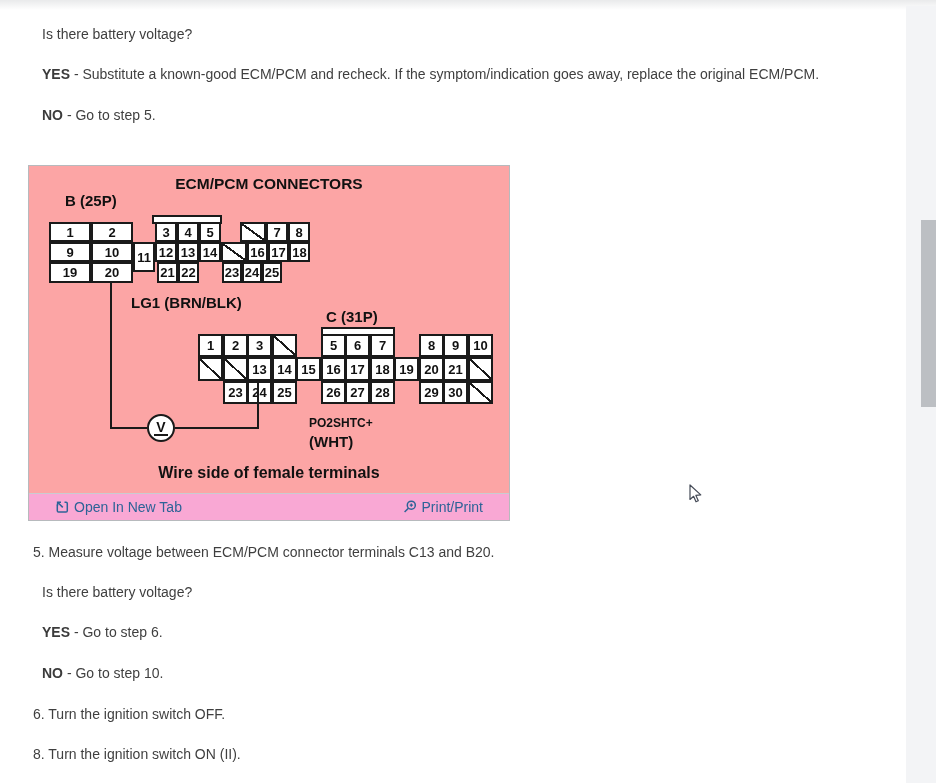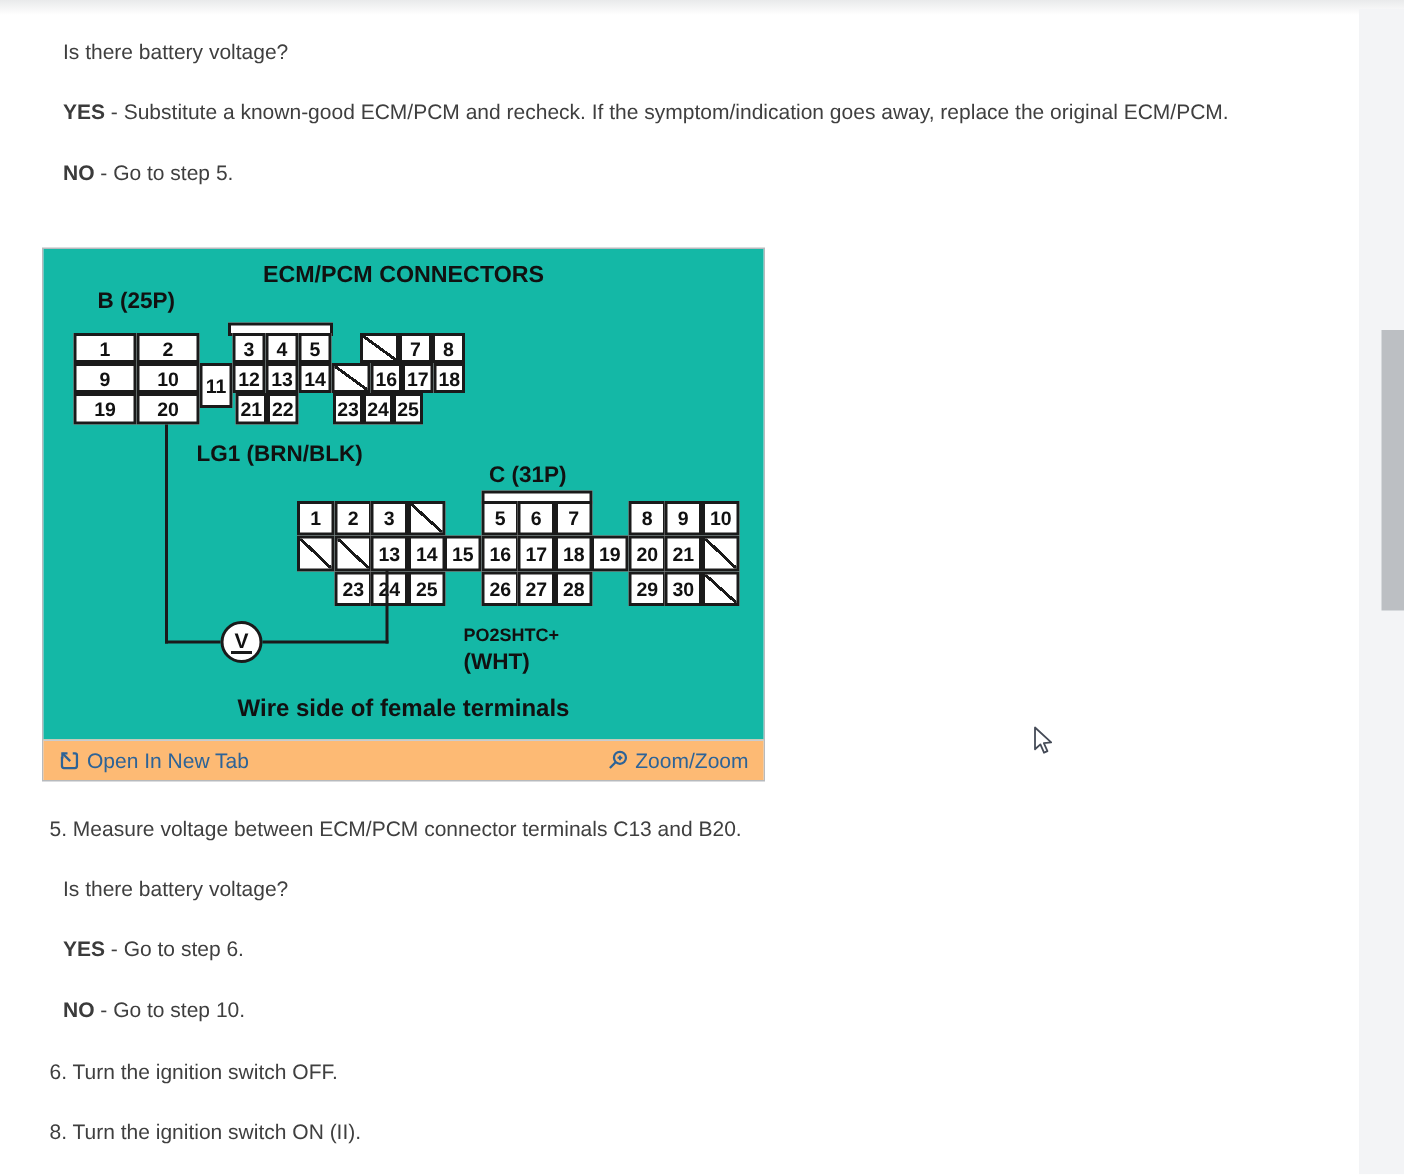--- a/index.html
+++ b/index.html
@@ -7,42 +7,42 @@
           font-family:"Liberation Sans",sans-serif;color:#3f3f3f;}
   .top-shade{position:absolute;left:0;top:0;width:936px;height:10px;
              background:linear-gradient(#e9eaeb,#ffffff);}
   .tline{position:absolute;left:42px;font-size:14px;white-space:pre;color:#3f3f3f;}
   .tline b{font-weight:bold;color:#3b3b3b;}
   .stepline{position:absolute;left:33px;font-size:14px;white-space:pre;color:#3f3f3f;}
 
   
   .card{position:absolute;left:28px;top:165px;width:482px;height:356px;
         border:1px solid #b7babd;box-sizing:border-box;background:#ffffff;}
-  .diagram{position:relative;width:100%;height:327px;background:#14b8a6;overflow:hidden;}
+  .diagram{position:relative;width:100%;height:327px;background:#fca5a5;overflow:hidden;}
   .fig-title{position:absolute;top:9px;left:0;width:100%;text-align:center;
              font-size:15.5px;font-weight:bold;color:#111;}
   .fig-caption{position:absolute;top:298px;left:0;width:100%;text-align:center;
                font-size:16px;font-weight:bold;color:#111;}
   .fig-label{position:absolute;font-weight:bold;color:#111;white-space:nowrap;font-size:15px;}
   .cell{position:absolute;box-sizing:border-box;border:2px solid #1a1a1a;background:#fff;
         display:flex;align-items:center;justify-content:center;
         font-size:13px;font-weight:bold;color:#111;}
   .cell.diag{background-image:linear-gradient(to top right,
         transparent calc(50% - 1px),#1a1a1a calc(50% - 1px),
         #1a1a1a calc(50% + 1px),transparent calc(50% + 1px));}
   .tab{position:absolute;box-sizing:border-box;border:2px solid #1a1a1a;background:#fff;}
   .wire{position:absolute;background:#1a1a1a;}
   .meter{position:absolute;box-sizing:border-box;border:2px solid #1a1a1a;border-radius:50%;
          background:#fff;display:flex;align-items:center;justify-content:center;}
   .meter span{font-size:14px;font-weight:bold;color:#111;border-bottom:2px solid #1a1a1a;
               line-height:1.05;padding:0 2px;}
 
   .card-footer{position:absolute;left:0;bottom:0;width:100%;height:27px;box-sizing:border-box;
-               background:#fdba74;border-top:1px solid #c9ccd0;display:flex;
-               align-items:center;justify-content:space-between;padding:0 10px;}
+               background:#f9a8d4;border-top:1px solid #c9ccd0;display:flex;
+               align-items:center;justify-content:space-between;padding:0 26px;}
   .flink{display:flex;align-items:center;gap:5px;font-size:14px;color:#2d6397;
          text-decoration:none;cursor:pointer;}
   .flink svg{display:block;}
 
   
   .scroll-gutter{position:absolute;right:0;top:6px;width:30px;height:777px;background:#f3f4f6;}
   .scroll-thumb{position:absolute;right:0;top:220px;width:15px;height:187px;background:#bcbfc3;}
 
   .cursor{position:absolute;left:689px;top:484px;}
 </style>
@@ -139,21 +139,21 @@
           <path d="M2.6 5.6 V2.2 H6"></path>
         </svg>
         <span>Open In New Tab</span>
       </a>
       <a class="flink">
         <svg width="14" height="14" viewBox="0 0 14 14" fill="none" stroke="#2d6397" stroke-width="1.5">
           <circle cx="8.3" cy="5.2" r="4"></circle>
           <path d="M5.4 8.2 L1.6 12"></path>
           <path d="M8.3 3.6 V6.8 M6.7 5.2 H9.9" stroke-width="1.3"></path>
         </svg>
-        <span>Zoom/Zoom</span>
+        <span>Print/Print</span>
       </a>
     </div>
   </div>
 
   <div class="stepline" style="top:544px">5. Measure voltage between ECM/PCM connector terminals C13 and B20.</div>
   <div class="tline" style="top:584px">Is there battery voltage?</div>
   <div class="tline" style="top:624px"><b>YES</b><span> - Go to step 6.</span></div>
   <div class="tline" style="top:665px"><b>NO</b><span> - Go to step 10.</span></div>
   <div class="stepline" style="top:706px">6. Turn the ignition switch OFF.</div>
   <div class="stepline" style="top:746px">8. Turn the ignition switch ON (II).</div>

